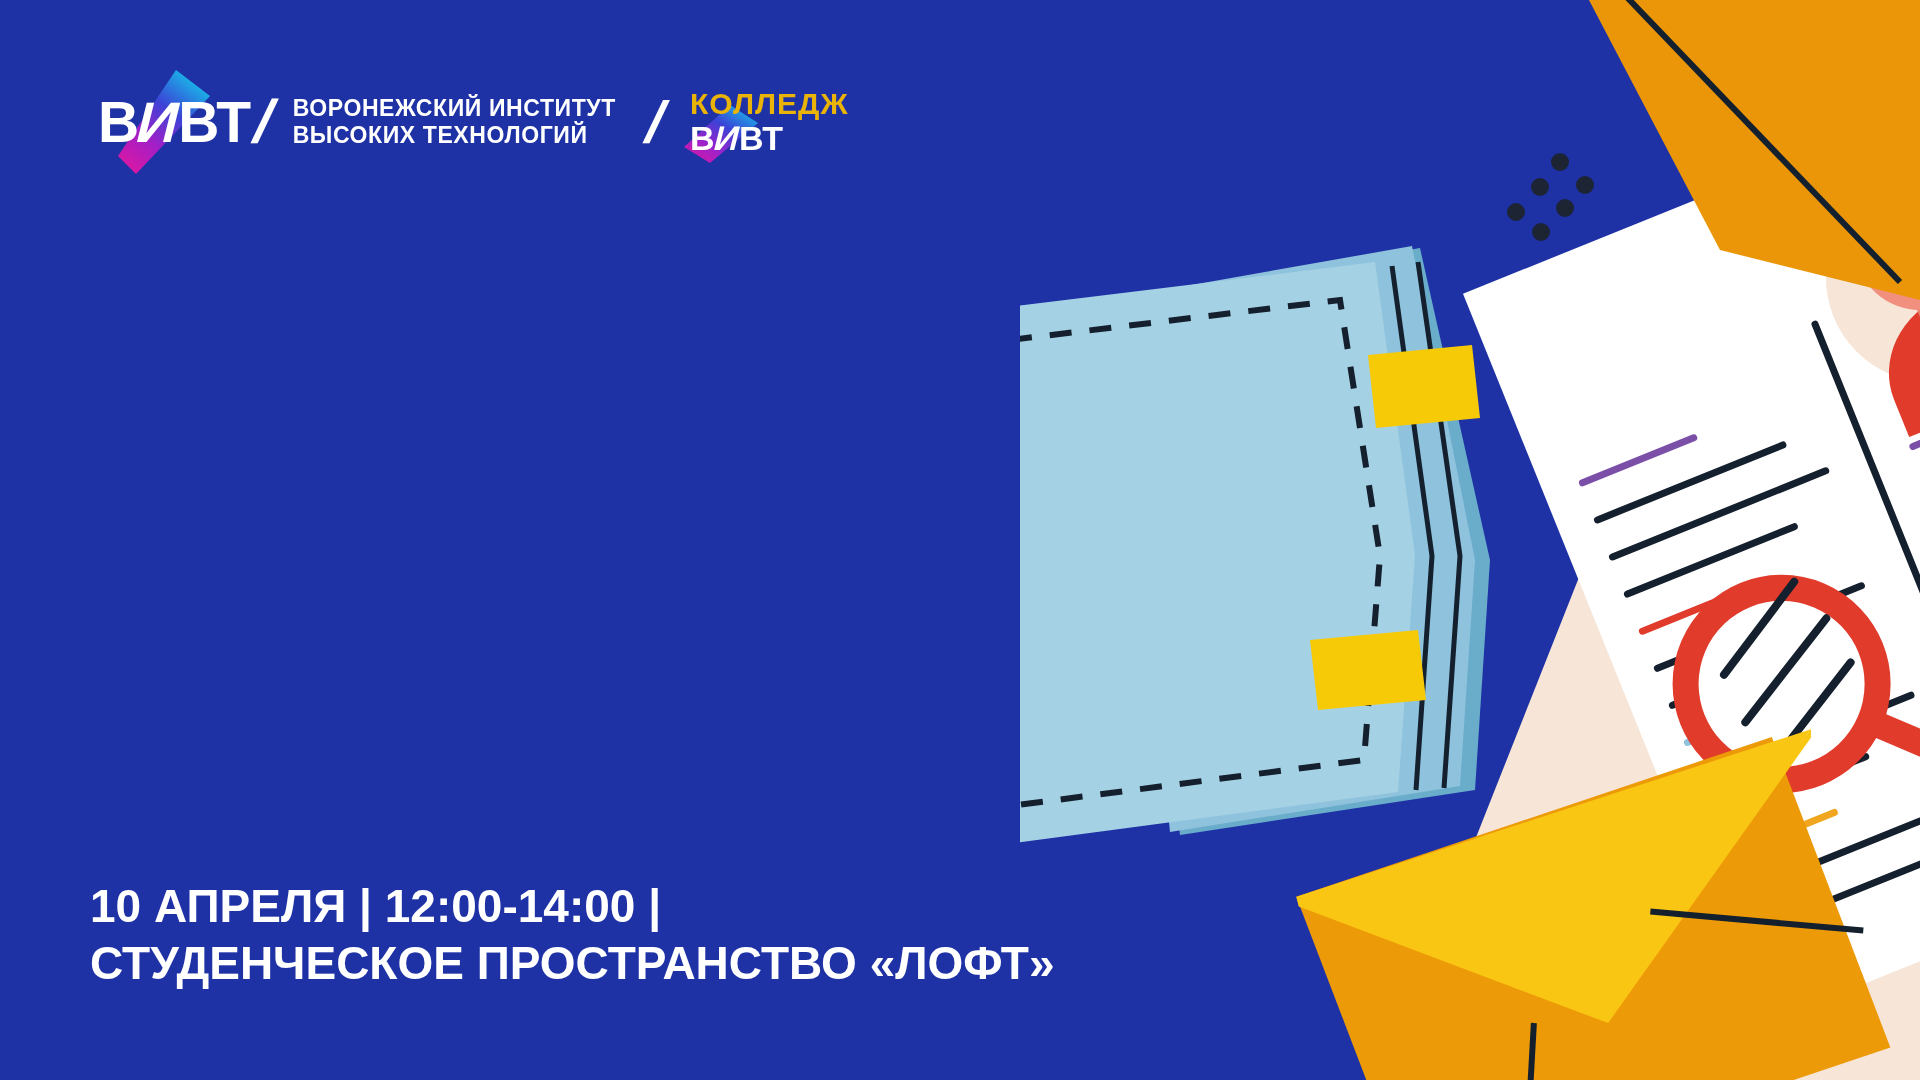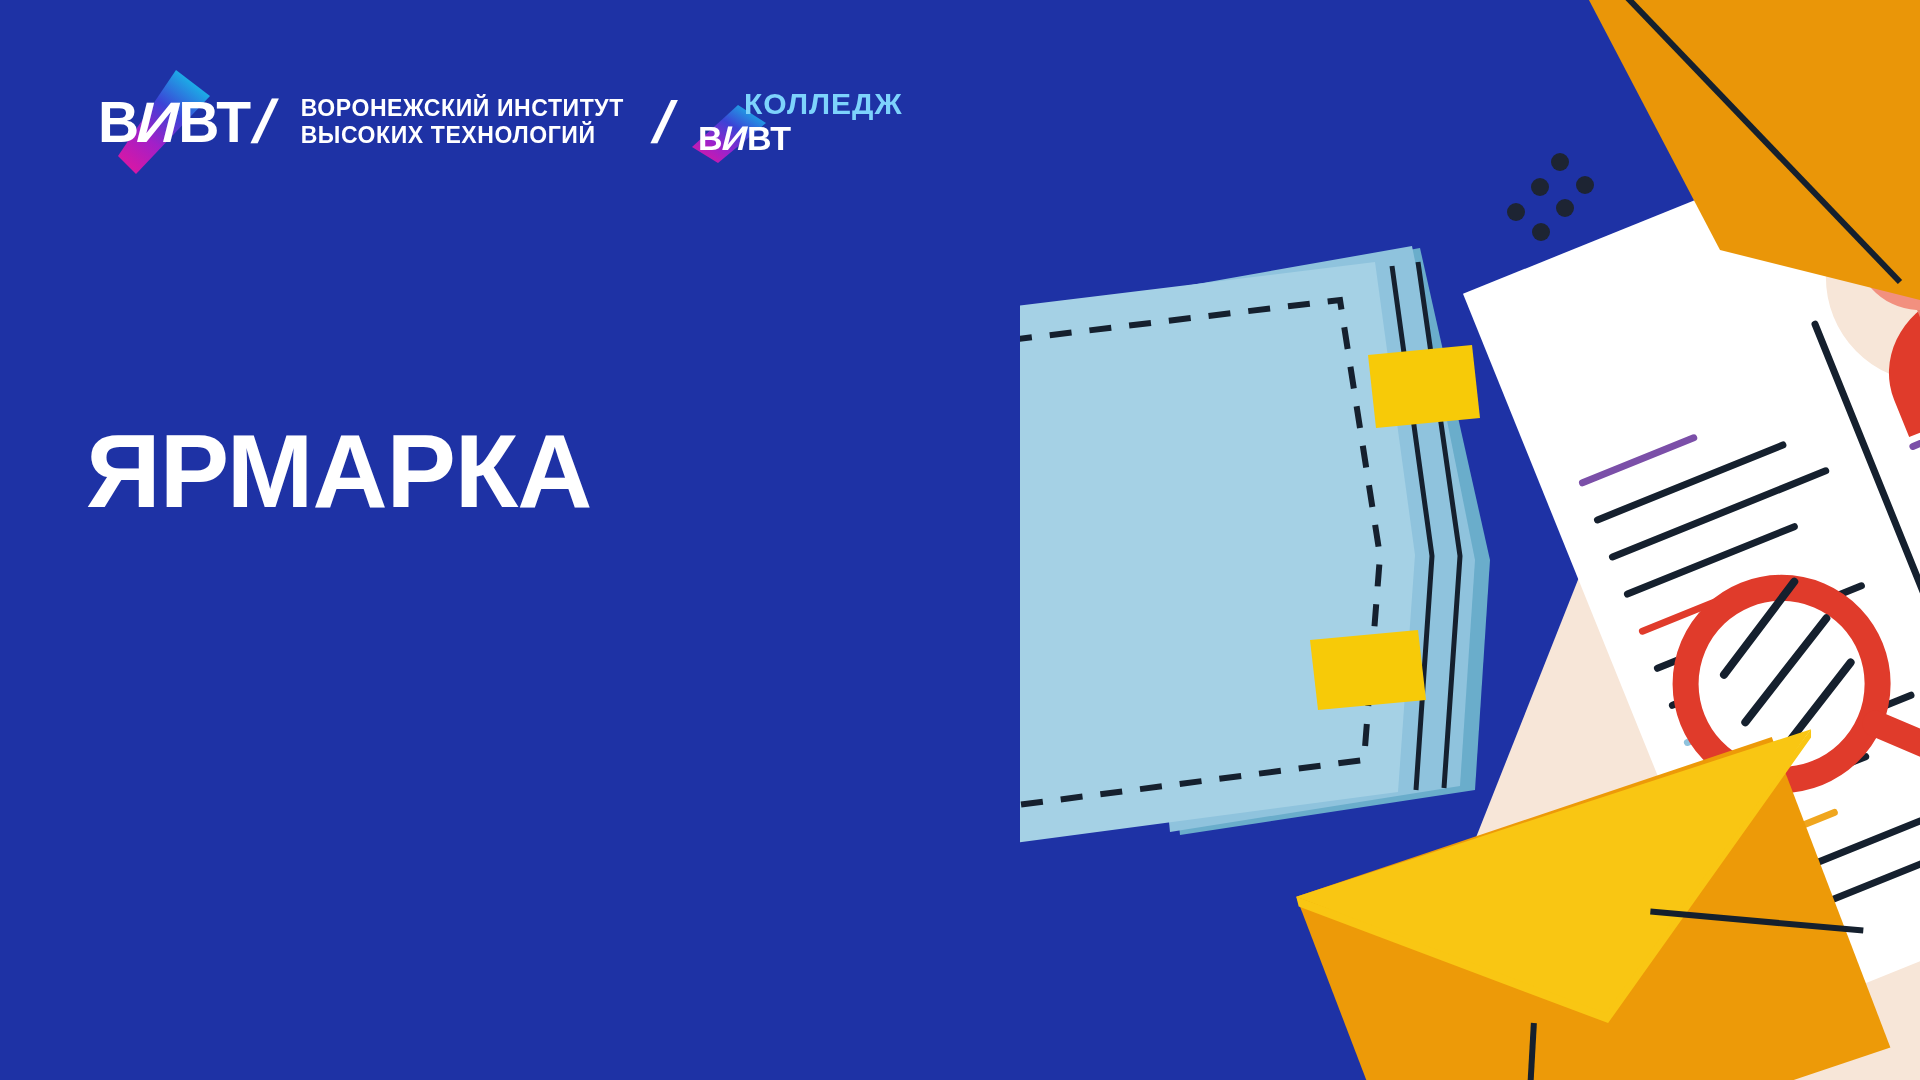--- a/index.html
+++ b/index.html
@@ -75,21 +75,21 @@
     display: inline-block;
     font-size: 60px;
     font-weight: 700;
     color: #ffffff;
     transform: skewX(-16deg);
     margin-left: 6px;
     margin-right: 0px;
   }
 
   .inst-name {
-    margin-left: 28px;
+    margin-left: 20px;
     color: #ffffff;
     font-size: 23px;
     font-weight: 700;
     line-height: 1.16;
     letter-spacing: 0.6px;
     text-transform: uppercase;
     white-space: pre-line;
   }
 
   .sep-slash {
@@ -111,25 +111,24 @@
     left: -6px;
     top: 16px;
     width: 74px;
     height: 58px;
     overflow: hidden;
     z-index: 0;
   }
   .college-top {
     position: relative;
     z-index: 1;
-    color: #7dd3fc;
+    color: #eab308;
     font-size: 30px;
     font-weight: 700;
     letter-spacing: 1px;
-    margin-left: 46px;
   }
   .college-bottom {
     position: relative;
     z-index: 1;
     color: #ffffff;
     font-size: 34px;
     font-weight: 700;
     letter-spacing: 0px;
     margin-top: 2px;
   }
@@ -362,17 +361,20 @@
           </defs>
           <polygon points="46,0 74,18 26,58 0,42" fill="url(#gradB)"></polygon>
         </svg>
       </span>
       <div class="college-top">КОЛЛЕДЖ</div>
       <div class="college-bottom">В<span class="slash-i">И</span>ВТ</div>
     </div>
   </div>
 
   <div id="title">
-    <div class="title-line">ЯРМАРКА</div>
   </div>
 
+  <div id="footer-info">
+    <div class="footer-line">10 АПРЕЛЯ | 12:00-14:00 |</div>
+    <div class="footer-line">СТУДЕНЧЕСКОЕ ПРОСТРАНСТВО «ЛОФТ»</div>
+  </div>
 
 </div>
 
 </body></html>

